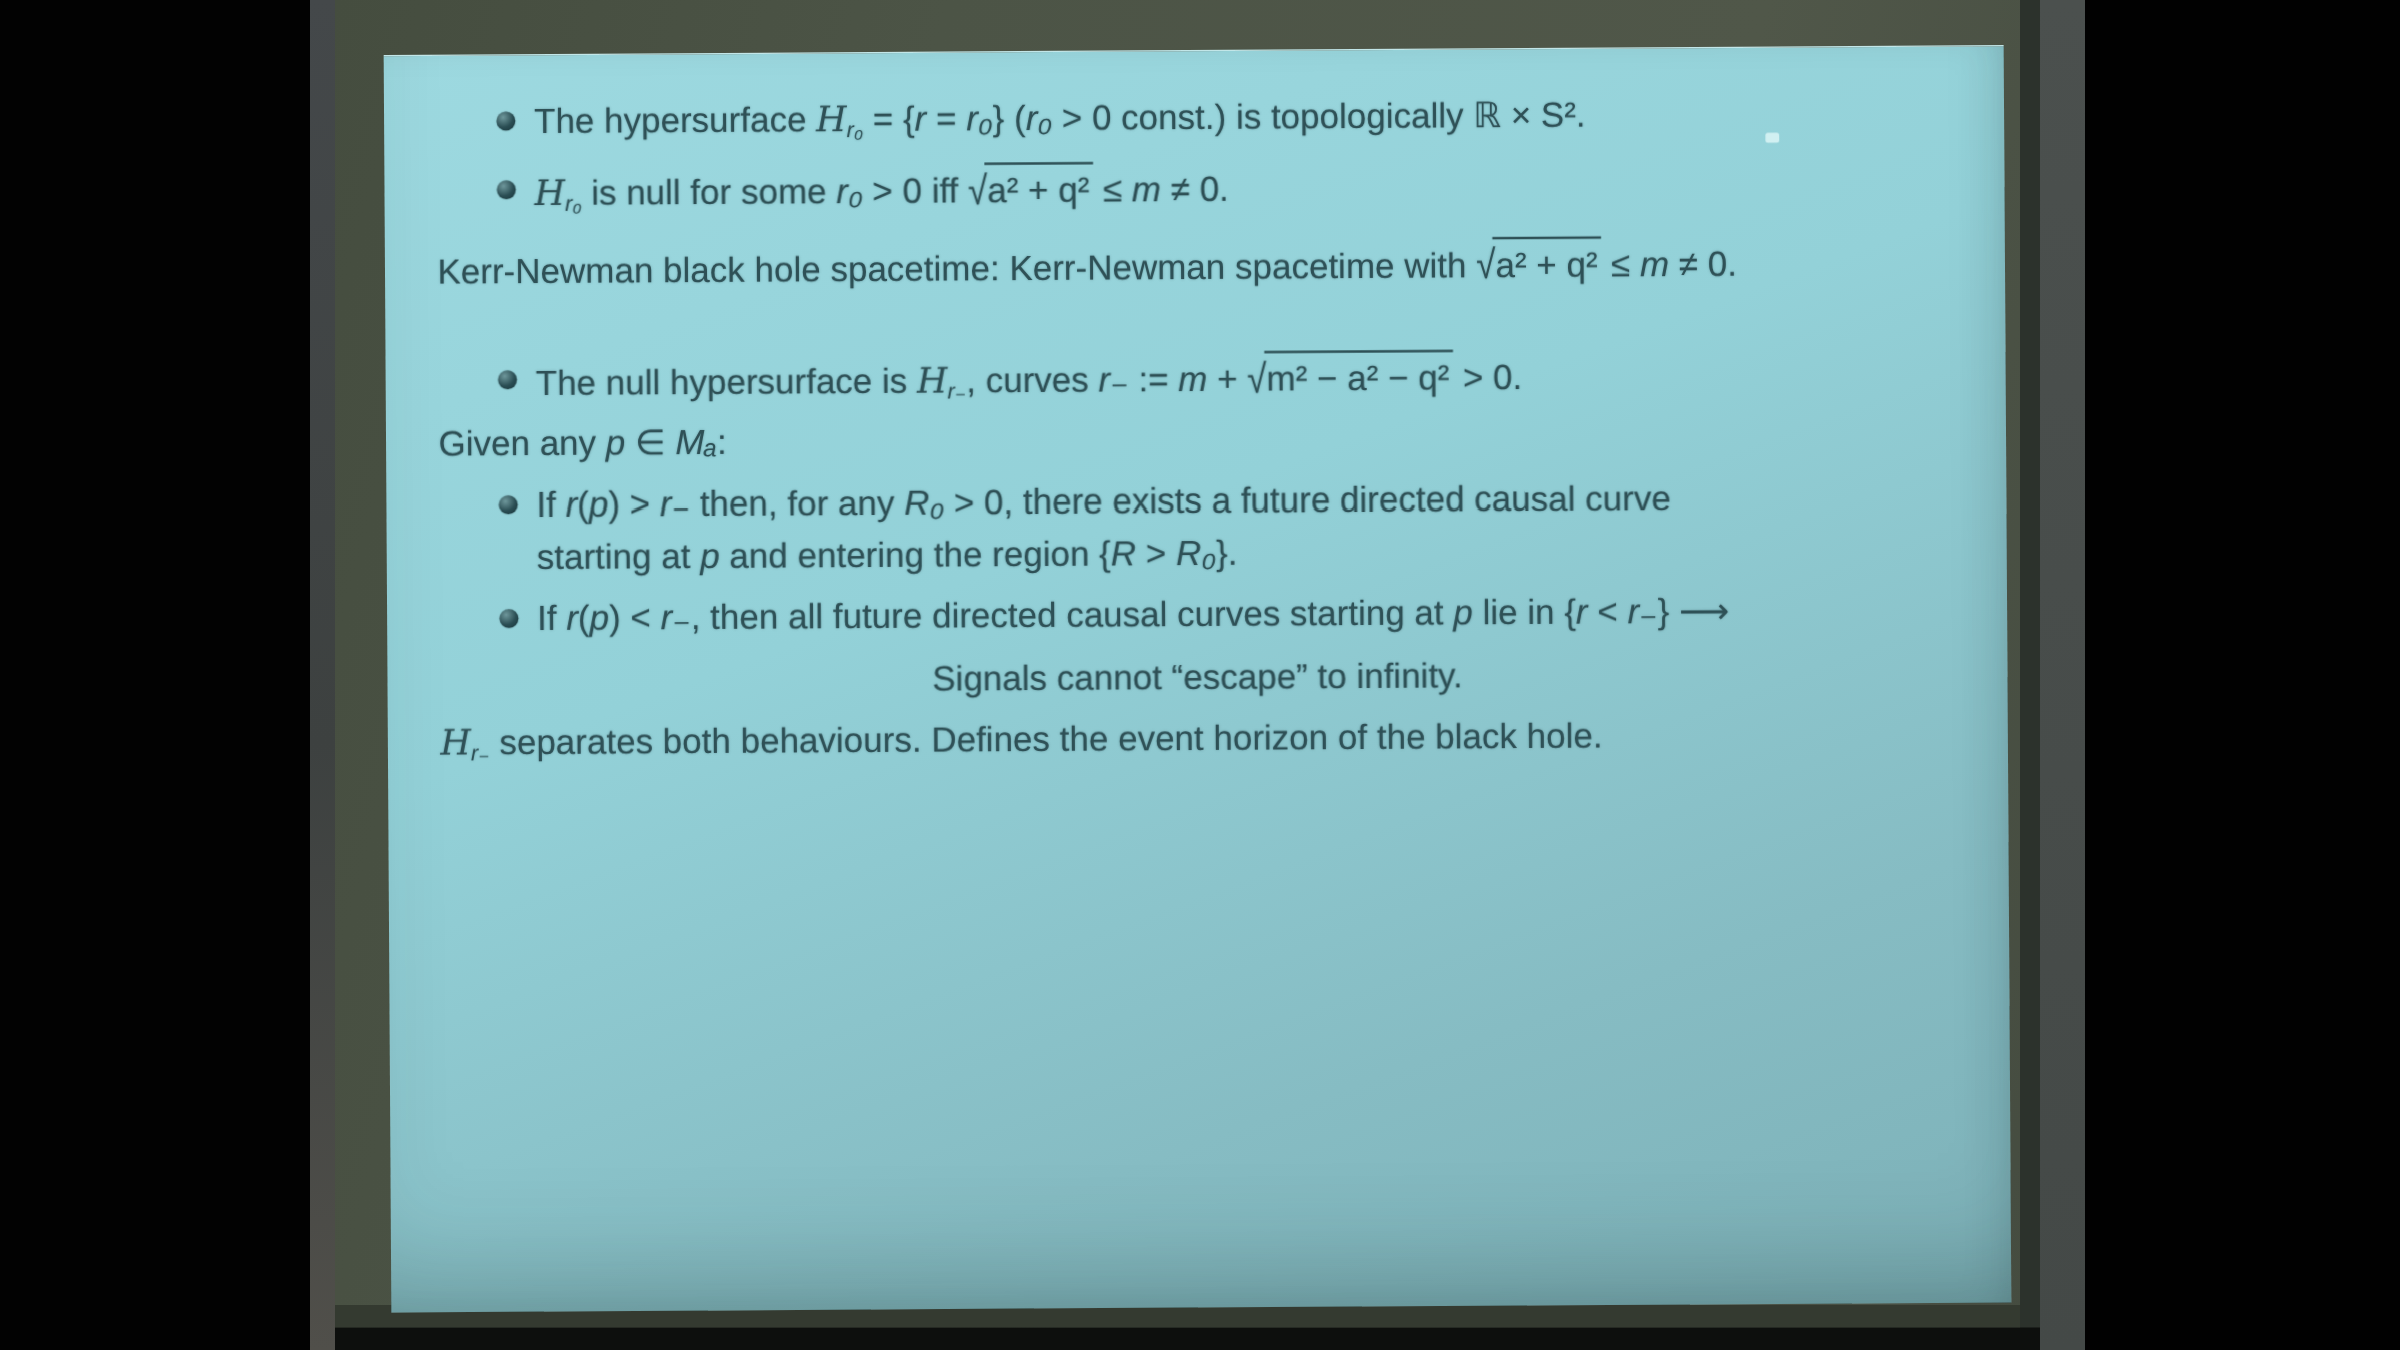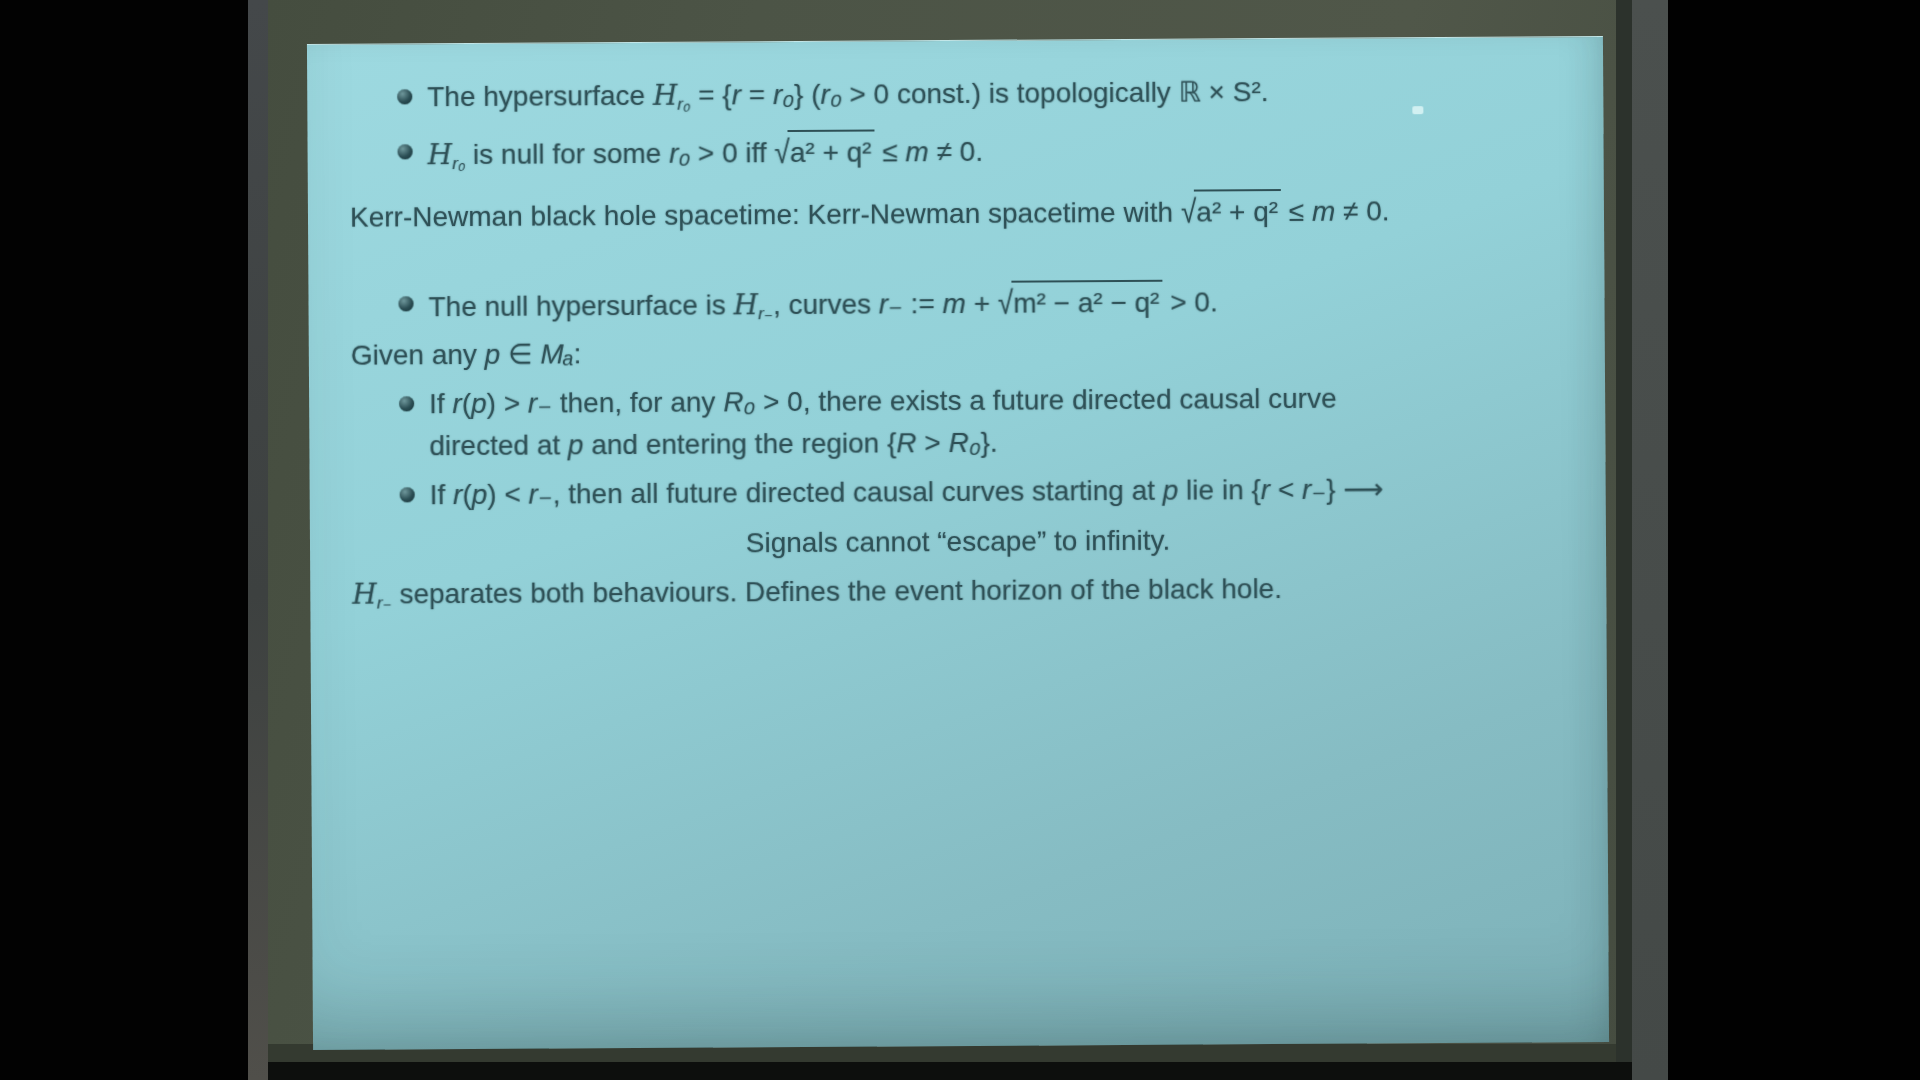--- a/index.html
+++ b/index.html
@@ -76,21 +76,21 @@
     <div class="line l-bullet" style="top:240px;">
       <span class="bullet"></span>
     <span>The null hypersurface is </span><span class="seg-cal">H</span><span class="seg-sub">r₋</span><span>, curves </span><span class="seg-i">r₋</span><span> := </span><span class="seg-i">m</span><span> + </span><span class="seg-sqrt"><span class="rad-sign">√</span><span class="rad-body">m² − a² − q²</span></span><span> &gt; 0.</span></div>
 
     <div class="line l-plain" style="top:291px;"><span>Given any </span><span class="seg-i">p</span><span> ∈ </span><span class="seg-i">Mₐ</span><span>:</span></div>
 
     <div class="line l-bullet" style="top:340px;">
       <span class="bullet"></span>
     <span>If </span><span class="seg-i">r</span><span>(</span><span class="seg-i">p</span><span>) &gt; </span><span class="seg-i">r₋</span><span> then, for any </span><span class="seg-i">R₀</span><span> &gt; 0, there exists a future directed causal curve</span></div>
 
-    <div class="line l-cont" style="top:382px;"><span>directed at </span><span class="seg-i">p</span><span> and entering the region {</span><span class="seg-i">R</span><span> &gt; </span><span class="seg-i">R₀</span><span>}.</span></div>
+    <div class="line l-cont" style="top:382px;"><span>starting at </span><span class="seg-i">p</span><span> and entering the region {</span><span class="seg-i">R</span><span> &gt; </span><span class="seg-i">R₀</span><span>}.</span></div>
 
     <div class="line l-bullet" style="top:431px;">
       <span class="bullet"></span>
     <span>If </span><span class="seg-i">r</span><span>(</span><span class="seg-i">p</span><span>) &lt; </span><span class="seg-i">r₋</span><span>, then all future directed causal curves starting at </span><span class="seg-i">p</span><span> lie in {</span><span class="seg-i">r</span><span> &lt; </span><span class="seg-i">r₋</span><span>} ⟶</span></div>
 
     <div class="line l-center" style="top:481px;"><span>Signals cannot “escape” to infinity.</span></div>
 
     <div class="line l-plain" style="top:530px;"><span class="seg-cal">H</span><span class="seg-sub">r₋</span><span> separates both behaviours. Defines the event horizon of the black hole.</span></div>
 
     <div class="cursor-artifact"></div>

